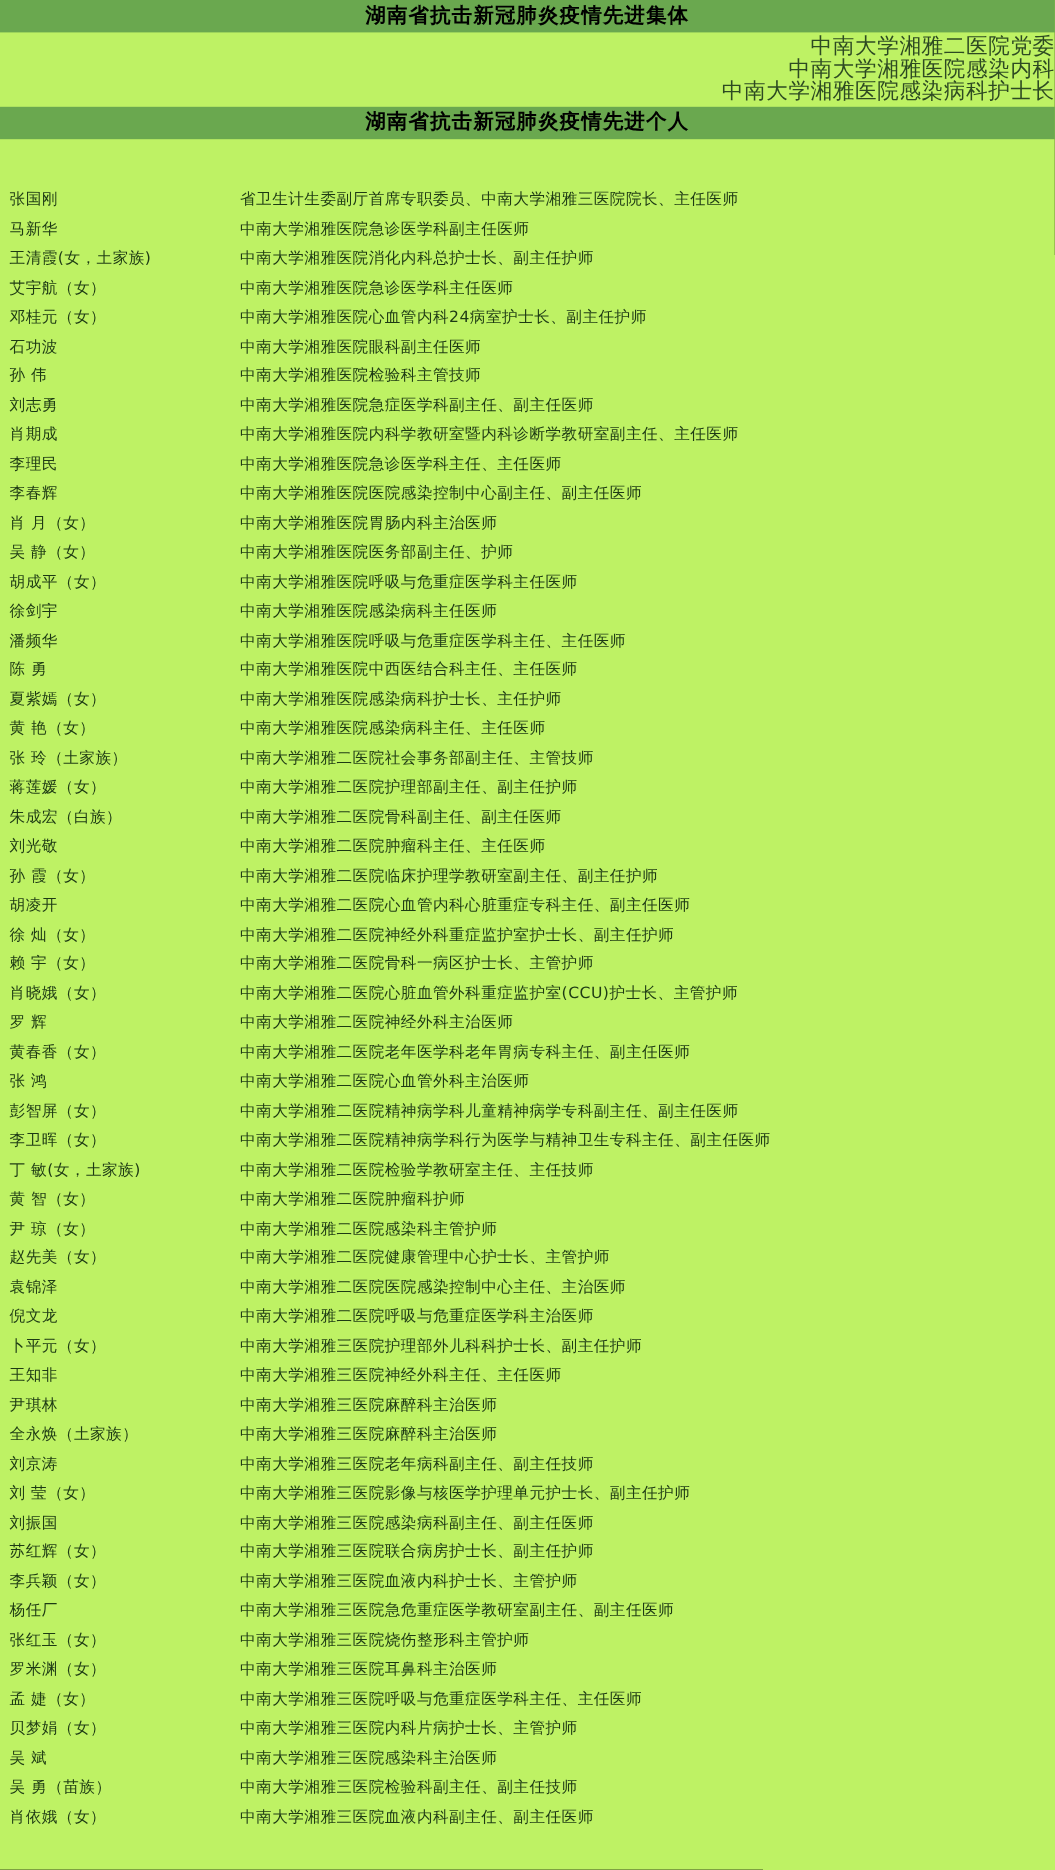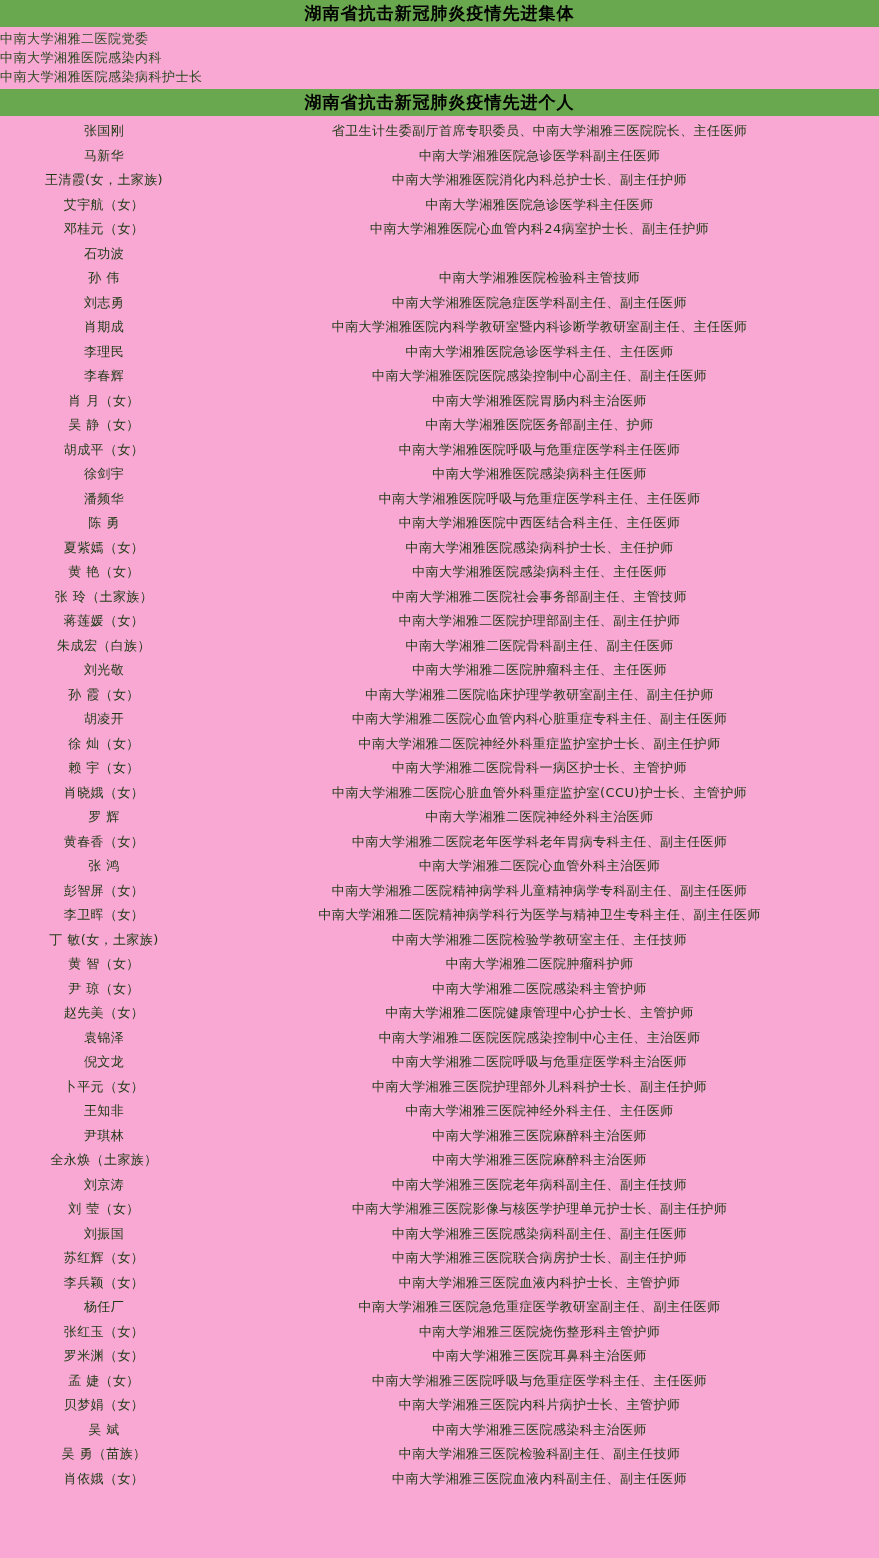--- a/index.html
+++ b/index.html
@@ -10,69 +10,69 @@
   body {
     width: 879px;
     height: 1558px;
     font-family: "DejaVu Sans", "Liberation Sans", sans-serif;
     overflow: hidden;
   }
   .page {
     position: relative;
     width: 879px;
     height: 1558px;
-    background: #f9a8d4;
+    background: #bef264;
   }
   .section-header {
     width: 879px;
     box-sizing: border-box;
     background: #6aa84f;
     color: #000000;
     font-size: 17px;
     font-weight: bold;
     text-align: center;
     letter-spacing: 1px;
     line-height: 22px;
     padding: 2px 0 3px 0;
   }
   .group-list {
     padding: 2px 0 3px 0;
   }
   .group-item {
     color: #2d4a22;
-    font-size: 13px;
-    text-align: left;
+    font-size: 18px;
+    text-align: right;
     line-height: 19px;
     letter-spacing: 0.5px;
   }
   .person-list {
     padding-top: 3px;
   }
   .person-row {
     display: flex;
     align-items: baseline;
     line-height: 24.5px;
     height: 24.5px;
     color: #1d3a14;
     font-size: 13px;
     letter-spacing: 0.4px;
-    text-align: center;
   }
   .person-name {
     width: 200px;
     min-width: 200px;
     padding-left: 8px;
     box-sizing: border-box;
     white-space: nowrap;
     overflow: hidden;
   }
   .person-desc {
     flex: 1;
     white-space: nowrap;
     overflow: hidden;
+    margin-top: 36px;
   }
 </style>
 </head>
 <body>
 
 <div class="page">
 
   <div class="section-header">湖南省抗击新冠肺炎疫情先进集体</div>
 
   <div class="group-list">
@@ -100,20 +100,21 @@
     <div class="person-row">
       <div class="person-name">艾宇航（女）</div>
       <div class="person-desc">中南大学湘雅医院急诊医学科主任医师</div>
     </div>
     <div class="person-row">
       <div class="person-name">邓桂元（女）</div>
       <div class="person-desc">中南大学湘雅医院心血管内科24病室护士长、副主任护师</div>
     </div>
     <div class="person-row">
       <div class="person-name">石功波</div>
+      <div class="person-desc">中南大学湘雅医院眼科副主任医师</div>
     </div>
     <div class="person-row">
       <div class="person-name">孙 伟</div>
       <div class="person-desc">中南大学湘雅医院检验科主管技师</div>
     </div>
     <div class="person-row">
       <div class="person-name">刘志勇</div>
       <div class="person-desc">中南大学湘雅医院急症医学科副主任、副主任医师</div>
     </div>
     <div class="person-row">

